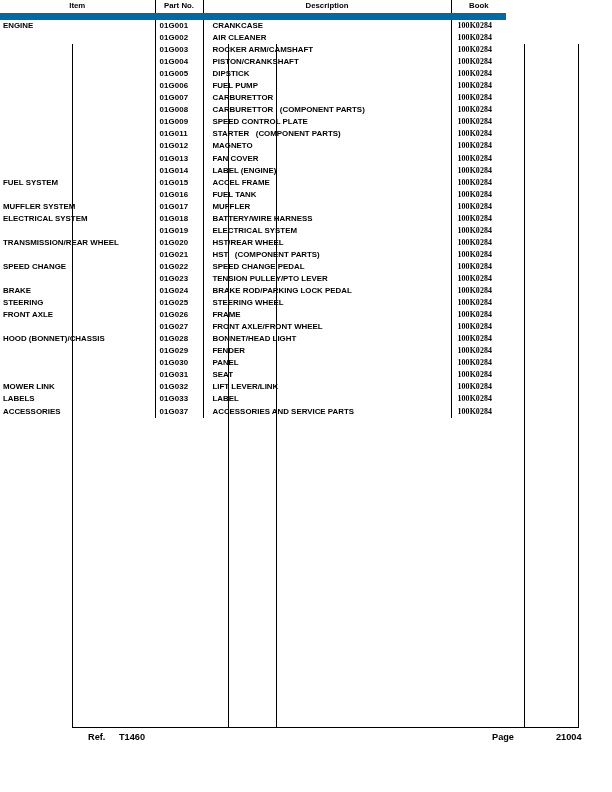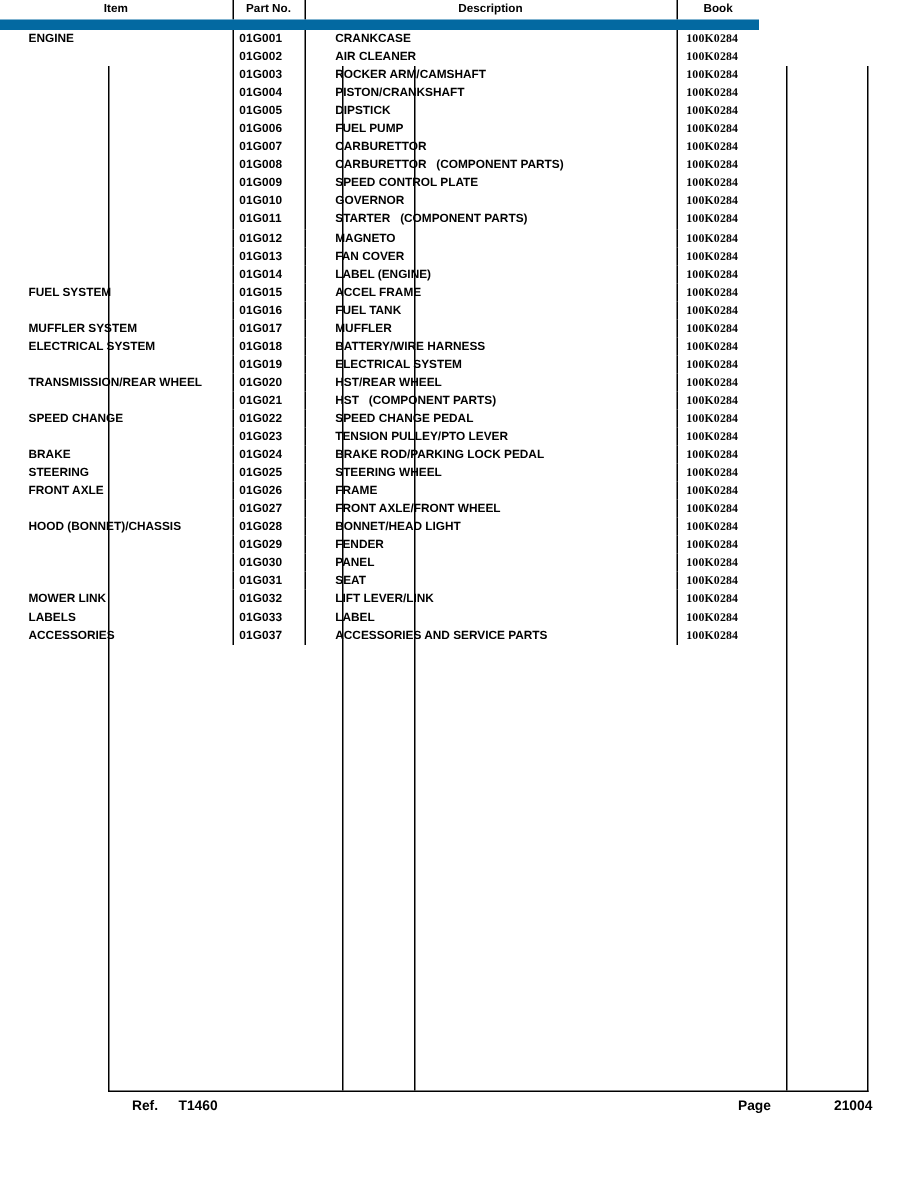--- a/index.html
+++ b/index.html
@@ -55,29 +55,29 @@
     height: 12.05px;
     line-height: 12.05px;
     vertical-align: middle;
     font-weight: bold;
     font-size: 7.9px;
     white-space: pre;
     overflow: hidden;
   }
   table.parts tbody td.cell-item {
     border-left: none;
-    padding-left: 19px;
+    padding-left: 3px;
     margin-top: 23px;
   }
   table.parts tbody td.cell-part {
     padding-left: 4px;
     letter-spacing: 0.1px;
   }
   table.parts tbody td.cell-desc {
-    padding-left: 20px;
+    padding-left: 9px;
   }
   table.parts tbody td.cell-book {
     padding-left: 6px;
     letter-spacing: 0.1px;
     font-family: Liberation Serif, serif;
   }
 
   
   .table-box {
     position: absolute;
@@ -203,26 +203,20 @@
           <td class="cell-book">100K0284</td>
         </tr>
         <tr>
           <td class="cell-item"></td>
           <td class="cell-part">01G009</td>
           <td class="cell-desc">SPEED CONTROL PLATE</td>
           <td class="cell-book">100K0284</td>
         </tr>
         <tr>
           <td class="cell-item"></td>
-          <td class="cell-part">01G010</td>
-          <td class="cell-desc">GOVERNOR</td>
-          <td class="cell-book">100K0284</td>
-        </tr>
-        <tr>
-          <td class="cell-item"></td>
           <td class="cell-part">01G011</td>
           <td class="cell-desc">STARTER   (COMPONENT PARTS)</td>
           <td class="cell-book">100K0284</td>
         </tr>
         <tr>
           <td class="cell-item"></td>
           <td class="cell-part">01G012</td>
           <td class="cell-desc">MAGNETO</td>
           <td class="cell-book">100K0284</td>
         </tr>

